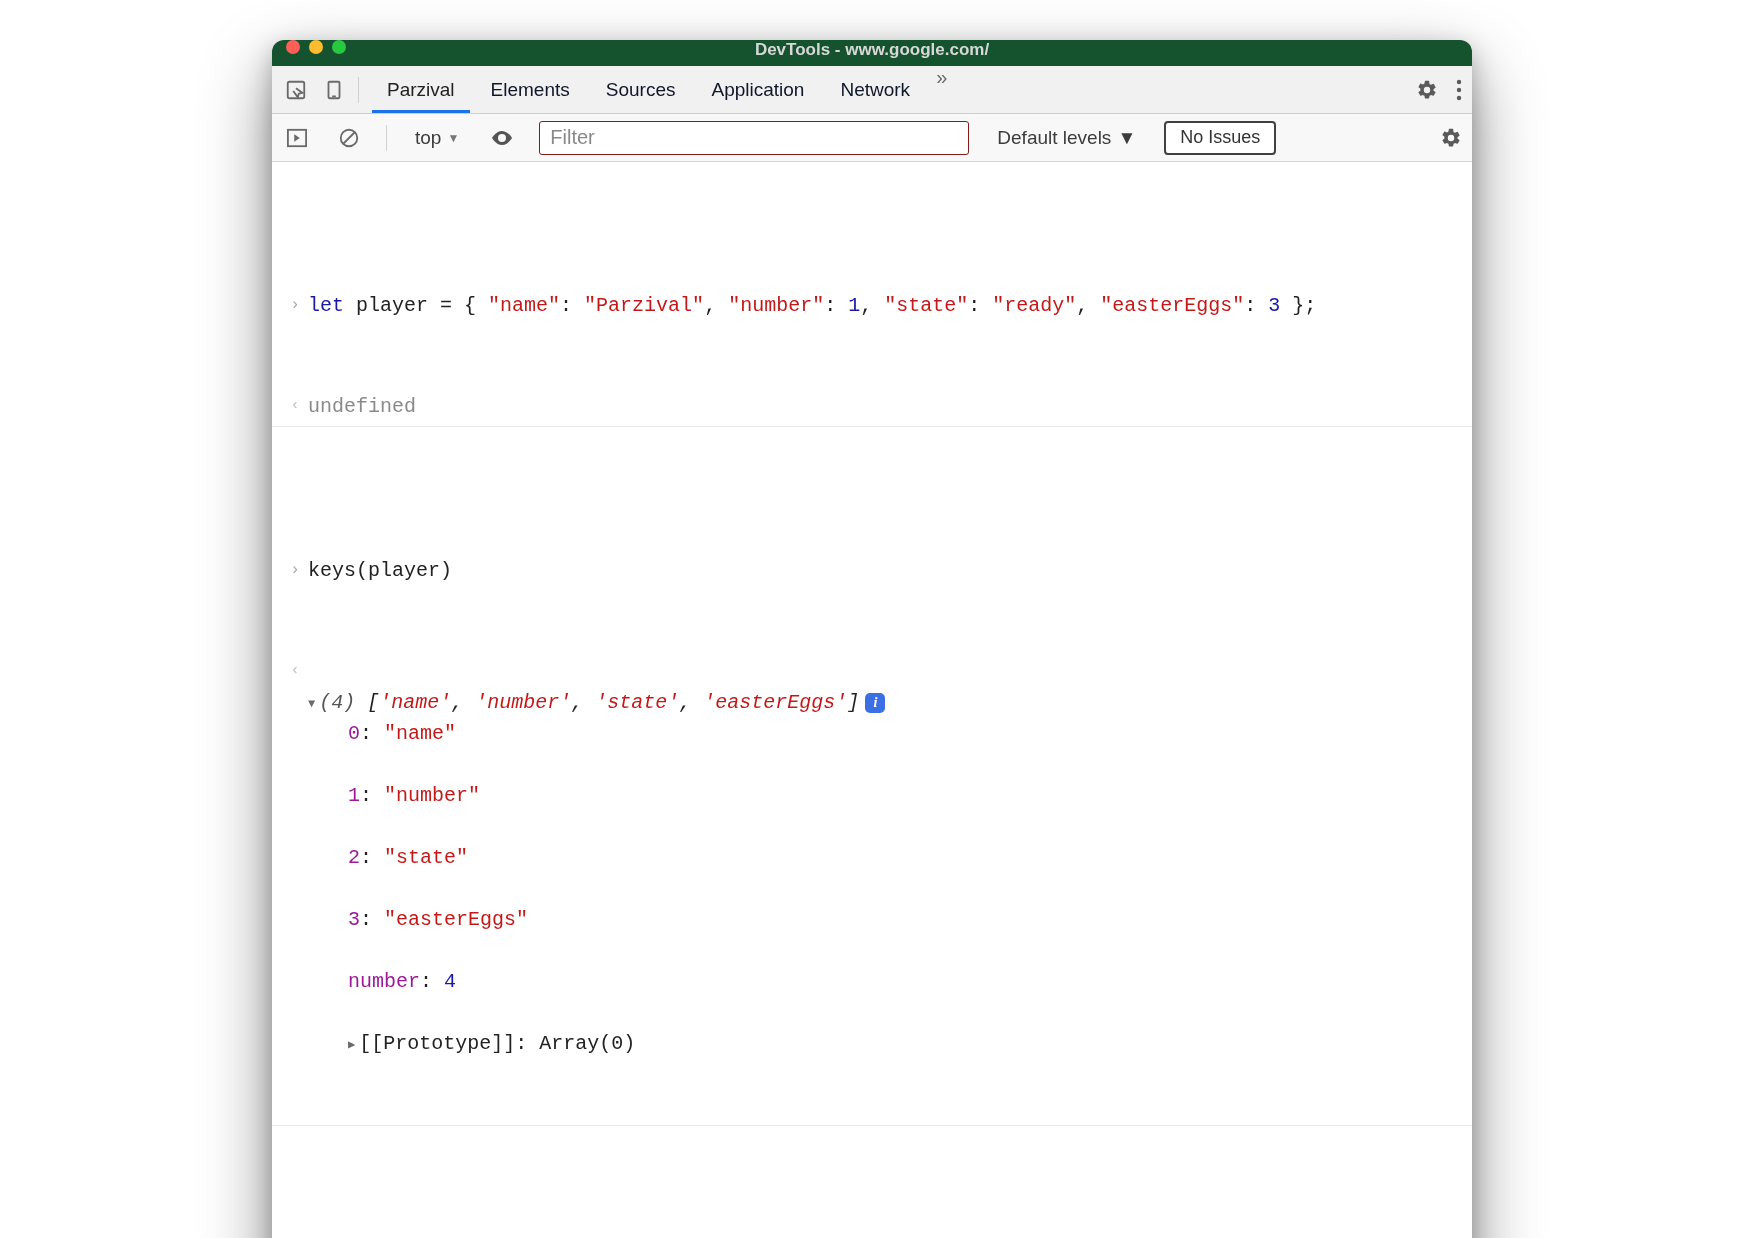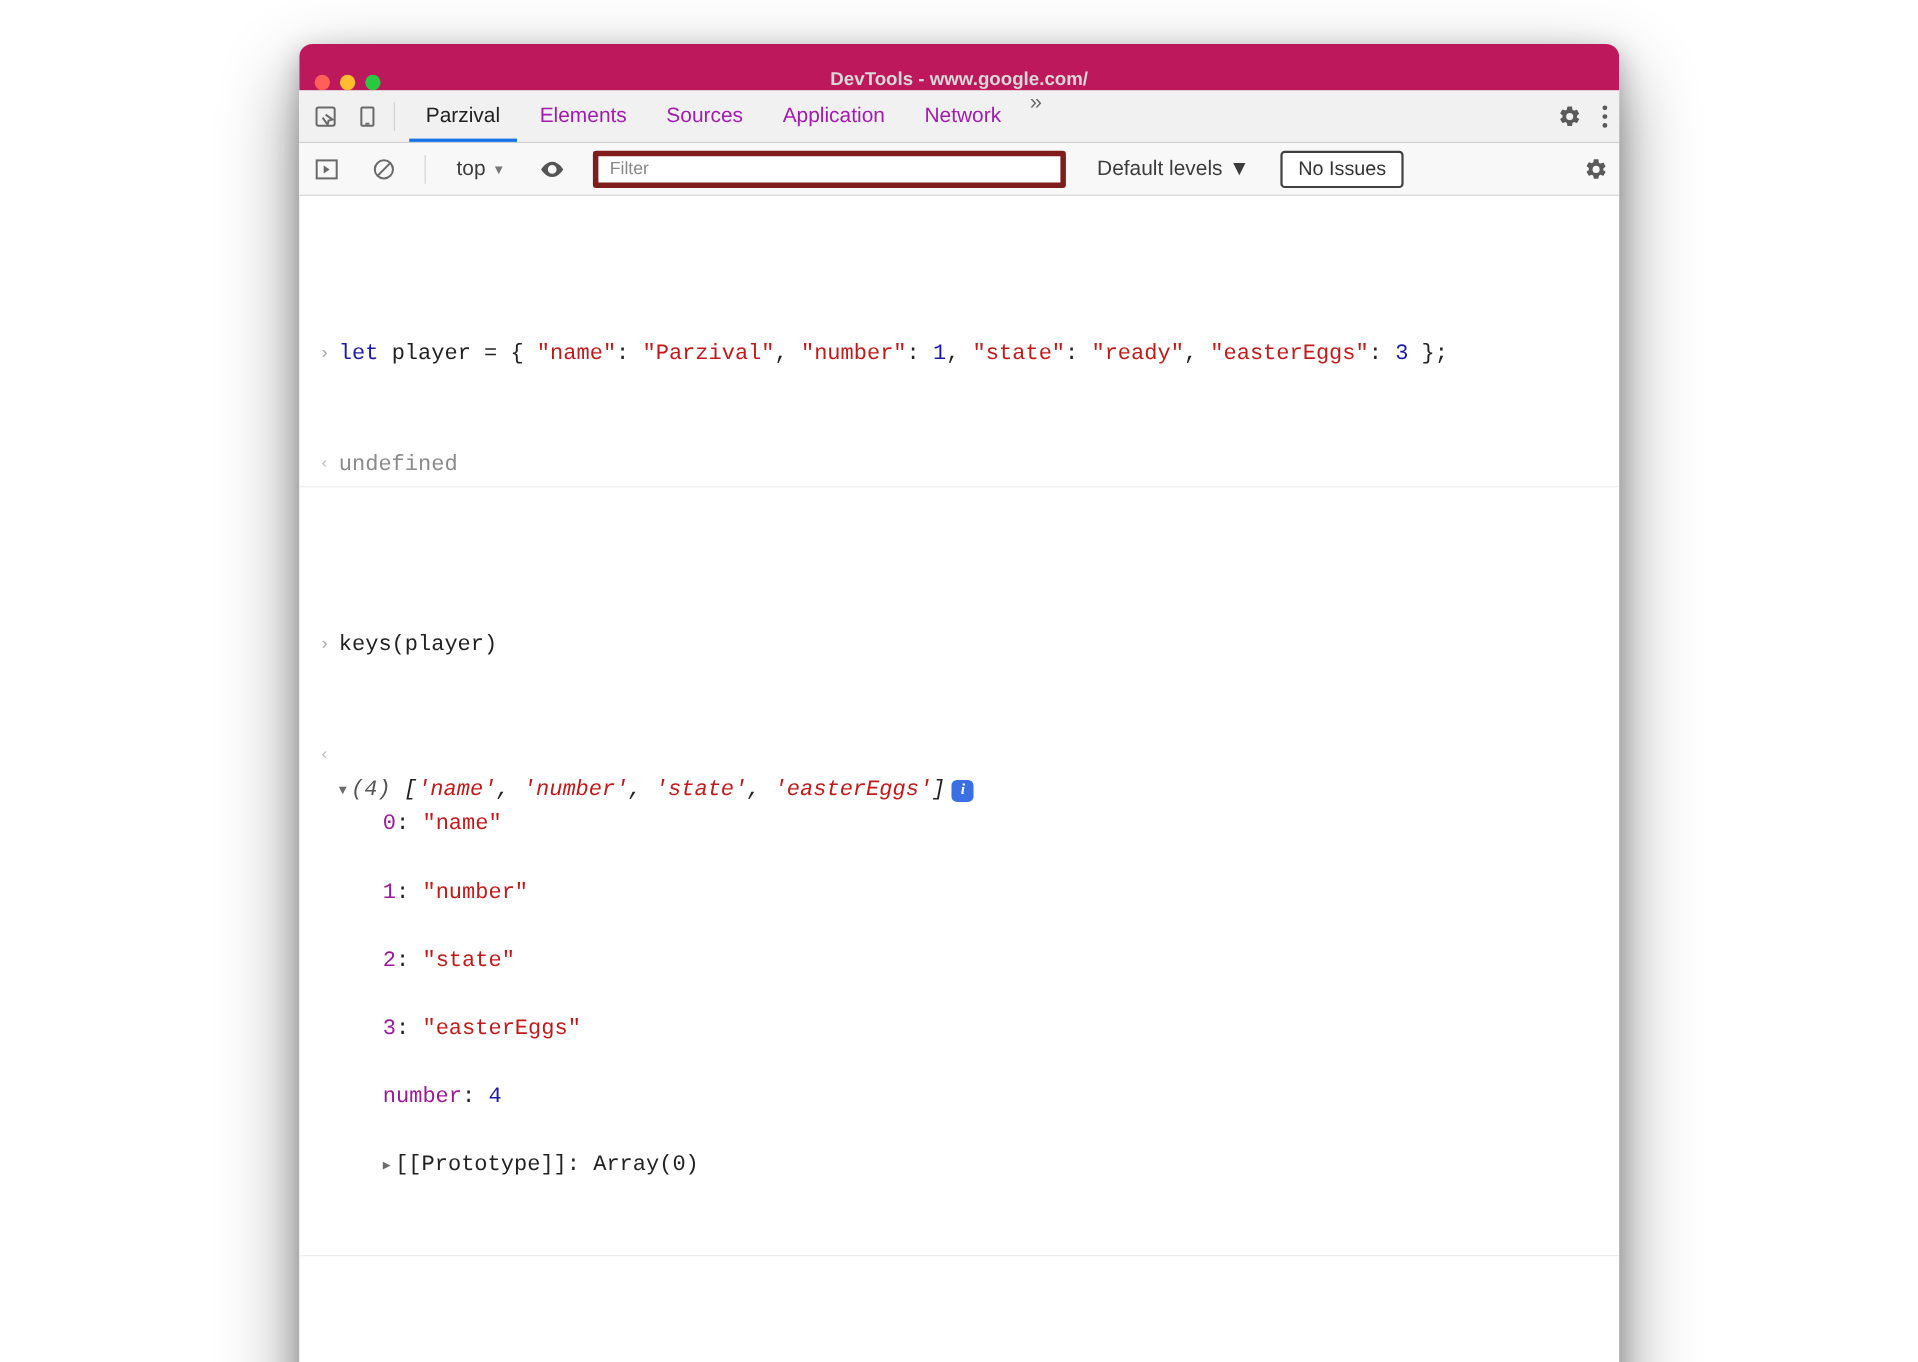--- a/index.html
+++ b/index.html
@@ -12,24 +12,24 @@
     padding: 40px;
   }
   .window {
     width: 1200px;
     border-radius: 12px;
     overflow: hidden;
     box-shadow: 0 30px 70px rgba(0,0,0,0.45), 0 8px 24px rgba(0,0,0,0.25);
     background: #fff;
   }
   .titlebar {
-    background: #be185d;
-    height: 42px;
+    background: #14532d;
+    height: 26px;
     display: flex;
-    align-items: flex-end;
+    align-items: flex-start;
     padding: 0 14px;
     position: relative;
   }
   .traffic { display: flex; gap: 9px; }
   .dot { width: 14px; height: 14px; border-radius: 50%; }
   .dot.red { background: #ff5f57; }
   .dot.yellow { background: #febc2e; }
   .dot.green { background: #28c840; }
   .title {
     position: absolute;
@@ -49,21 +49,21 @@
     padding: 0 10px;
   }
   .tabbar-left { display: flex; align-items: center; gap: 10px; }
   .icon-btn {
     display:flex;align-items:center;justify-content:center;
     width: 28px; height: 28px; color:#6a6a6a; cursor:pointer;
   }
   .tabs { display:flex; align-items:stretch; height:100%; margin-left:10px; }
   .tab {
     display:flex;align-items:center;
-    padding:0 18px; color:#a21caf; font-size:19px; cursor:pointer;
+    padding:0 18px; color:#0f172a; font-size:19px; cursor:pointer;
     position:relative;
   }
   .tab.active { color:#222; }
   .tab.active::after {
     content:""; position:absolute; left:3px; right:3px; bottom:0;
     height:3px; background:#1a73e8;
   }
   .tabbar-right { margin-left:auto; display:flex; align-items:center; gap:18px; }
   .more-chev { color:#6a6a6a; font-size:20px; padding:0 8px; cursor:pointer; }
   .gear, .kebab { color:#5a5a5a; cursor:pointer; }
@@ -71,22 +71,22 @@
     display:flex; align-items:center; height:48px; padding:0 10px;
     border-bottom:1px solid #d3d3d3; background:#f8f8f8; gap:22px;
   }
   .sq-icon { display:flex;align-items:center;justify-content:center;width:30px;height:30px;color:#6a6a6a;cursor:pointer;}
   .context-sel {
     display:flex;align-items:center;gap:6px;color:#3c3c3c;font-size:19px;cursor:pointer;padding:0 6px;
   }
   .context-sel .tri { font-size:12px; color:#777; }
   .eye-icon { color:#555; }
   .filter-input {
-    flex:0 0 430px; height:34px; border:5px solid #7f1d1d;border-radius:3px; background:#fff;
-    font-size:16px; padding:0 10px; color:#4c1d95;
+    flex:0 0 430px; height:34px; border:1px solid #7f1d1d;border-radius:3px; background:#fff;
+    font-size:20px; padding:0 10px; color:#4c1d95;
   }
   .filter-input::placeholder{color:#888;}
   .levels {
     display:flex;align-items:center;gap:6px;color:#3c3c3c;font-size:19px;cursor:pointer;padding:0 6px;
   }
   .issues-btn {
     border:2px solid #404040; background:#fff; border-radius:4px; height:34px;
     padding:0 14px; font-size:18px; color:#333; cursor:pointer;
   }
   .subbar .gear { margin-left:auto; }

